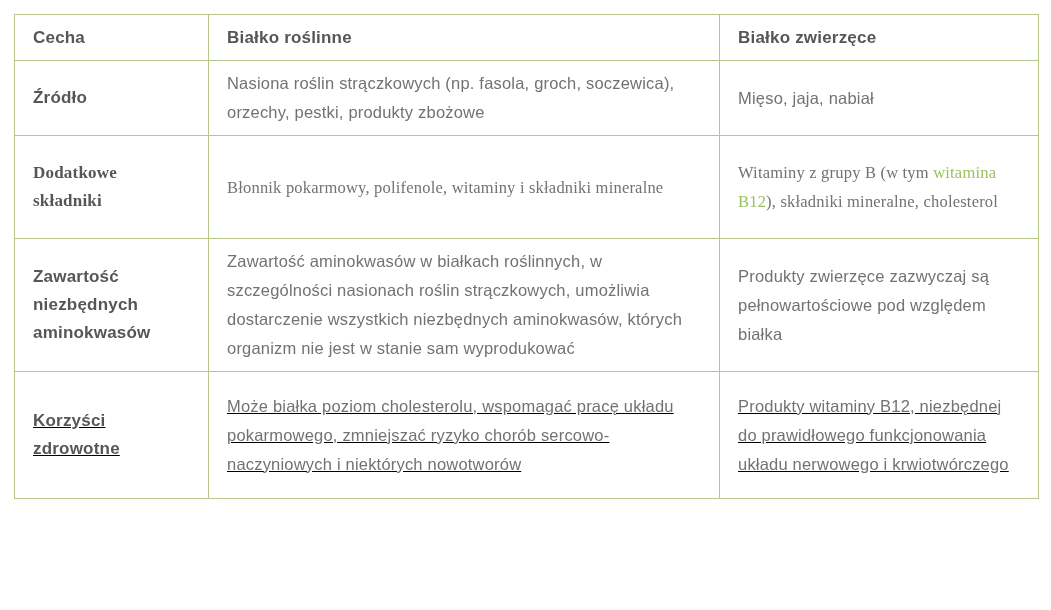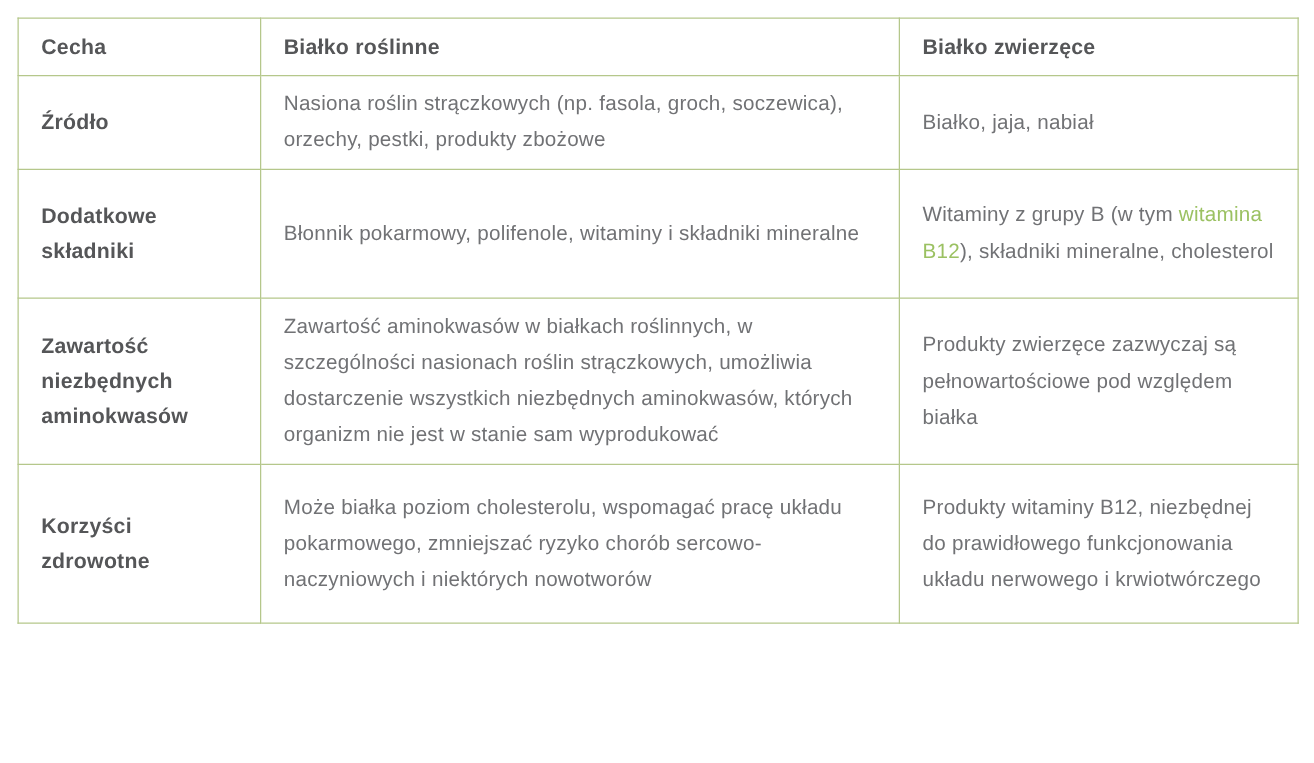--- a/index.html
+++ b/index.html
@@ -30,24 +30,24 @@
   table.cmp th, table.cmp td {
     border: 1px solid #b5c78b;
     vertical-align: middle;
     text-align: left;
     padding: 8px 18px;
     box-sizing: border-box;
     letter-spacing: 0.2px;
   }
   tr.head-row { height: 46px; }
   tr.row-zrodlo { height: 56px; }
-  tr.row-dodatkowe { height: 103px; }
+  tr.row-dodatkowe { height: 103px; font-family: Liberation Serif, serif; }
   tr.row-strawnosc { height: 106px; }
   tr.row-zawartosc { height: 127px; }
-  tr.row-korzysci { height: 127px; }
+  tr.row-korzysci { height: 127px; text-decoration: underline; }
   th.hdr {
     font-size: 17px;
     font-weight: 700;
     color: #555658;
   }
   td.feature {
     font-size: 17px;
     font-weight: 700;
     color: #555658;
     line-height: 28px;
@@ -77,21 +77,21 @@
       <tr class="head-row">
         <th class="hdr">Cecha</th>
         <th class="hdr">Białko roślinne</th>
         <th class="hdr">Białko zwierzęce</th>
       </tr>
     </thead>
     <tbody>
       <tr class="row-zrodlo">
         <td class="feature">Źródło</td>
         <td class="body-cell">Nasiona roślin strączkowych (np. fasola, groch, soczewica), orzechy, pestki, produkty zbożowe</td>
-        <td class="body-cell">Białko, jaja, nabiał</td>
+        <td class="body-cell">Mięso, jaja, nabiał</td>
       </tr>
       <tr class="row-dodatkowe">
         <td class="feature">Dodatkowe składniki</td>
         <td class="body-cell">Błonnik pokarmowy, polifenole, witaminy i składniki mineralne</td>
         <td class="body-cell">
           <span>Witaminy z grupy B (w tym </span><span class="green-link">witamina B12</span><span>), składniki mineralne, cholesterol</span>
         </td>
       </tr>
       <tr class="row-zawartosc">
         <td class="feature">Zawartość niezbędnych aminokwasów</td>

